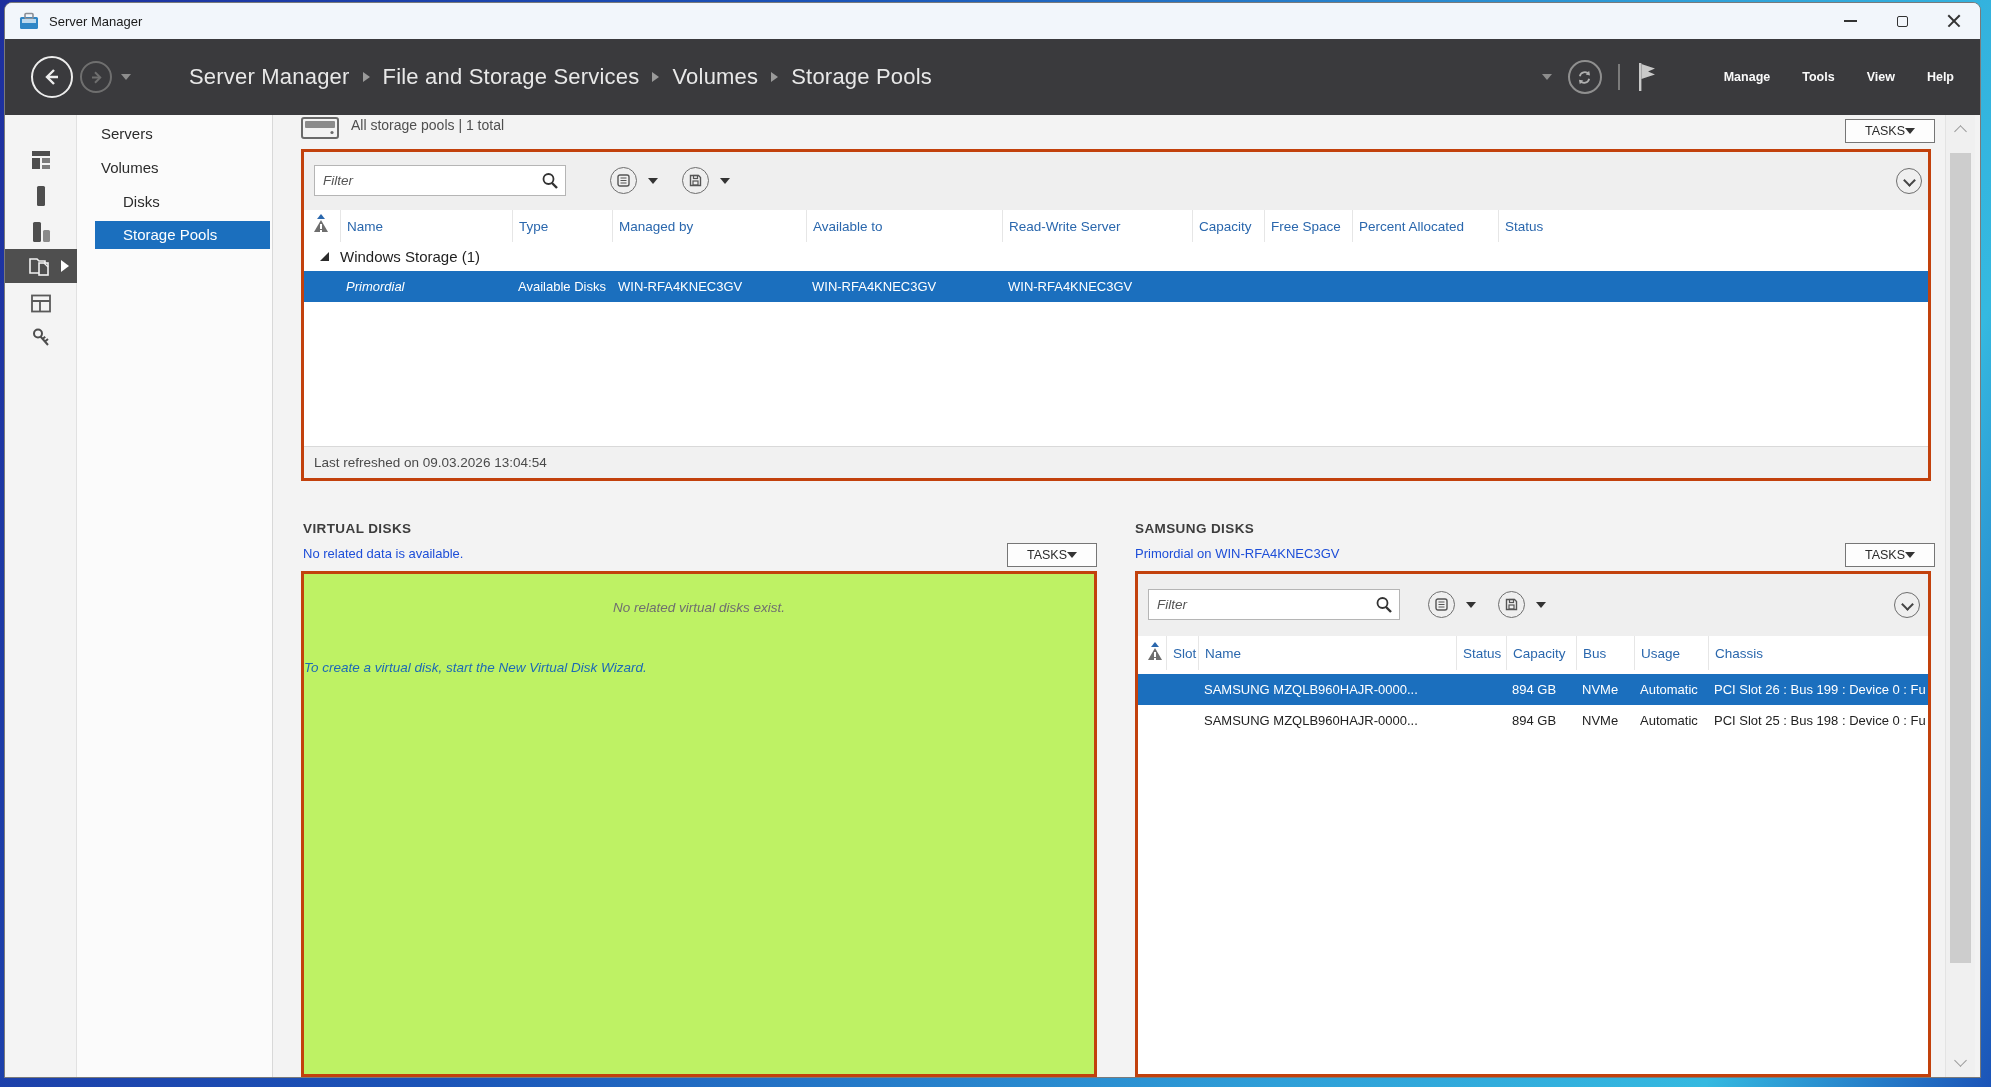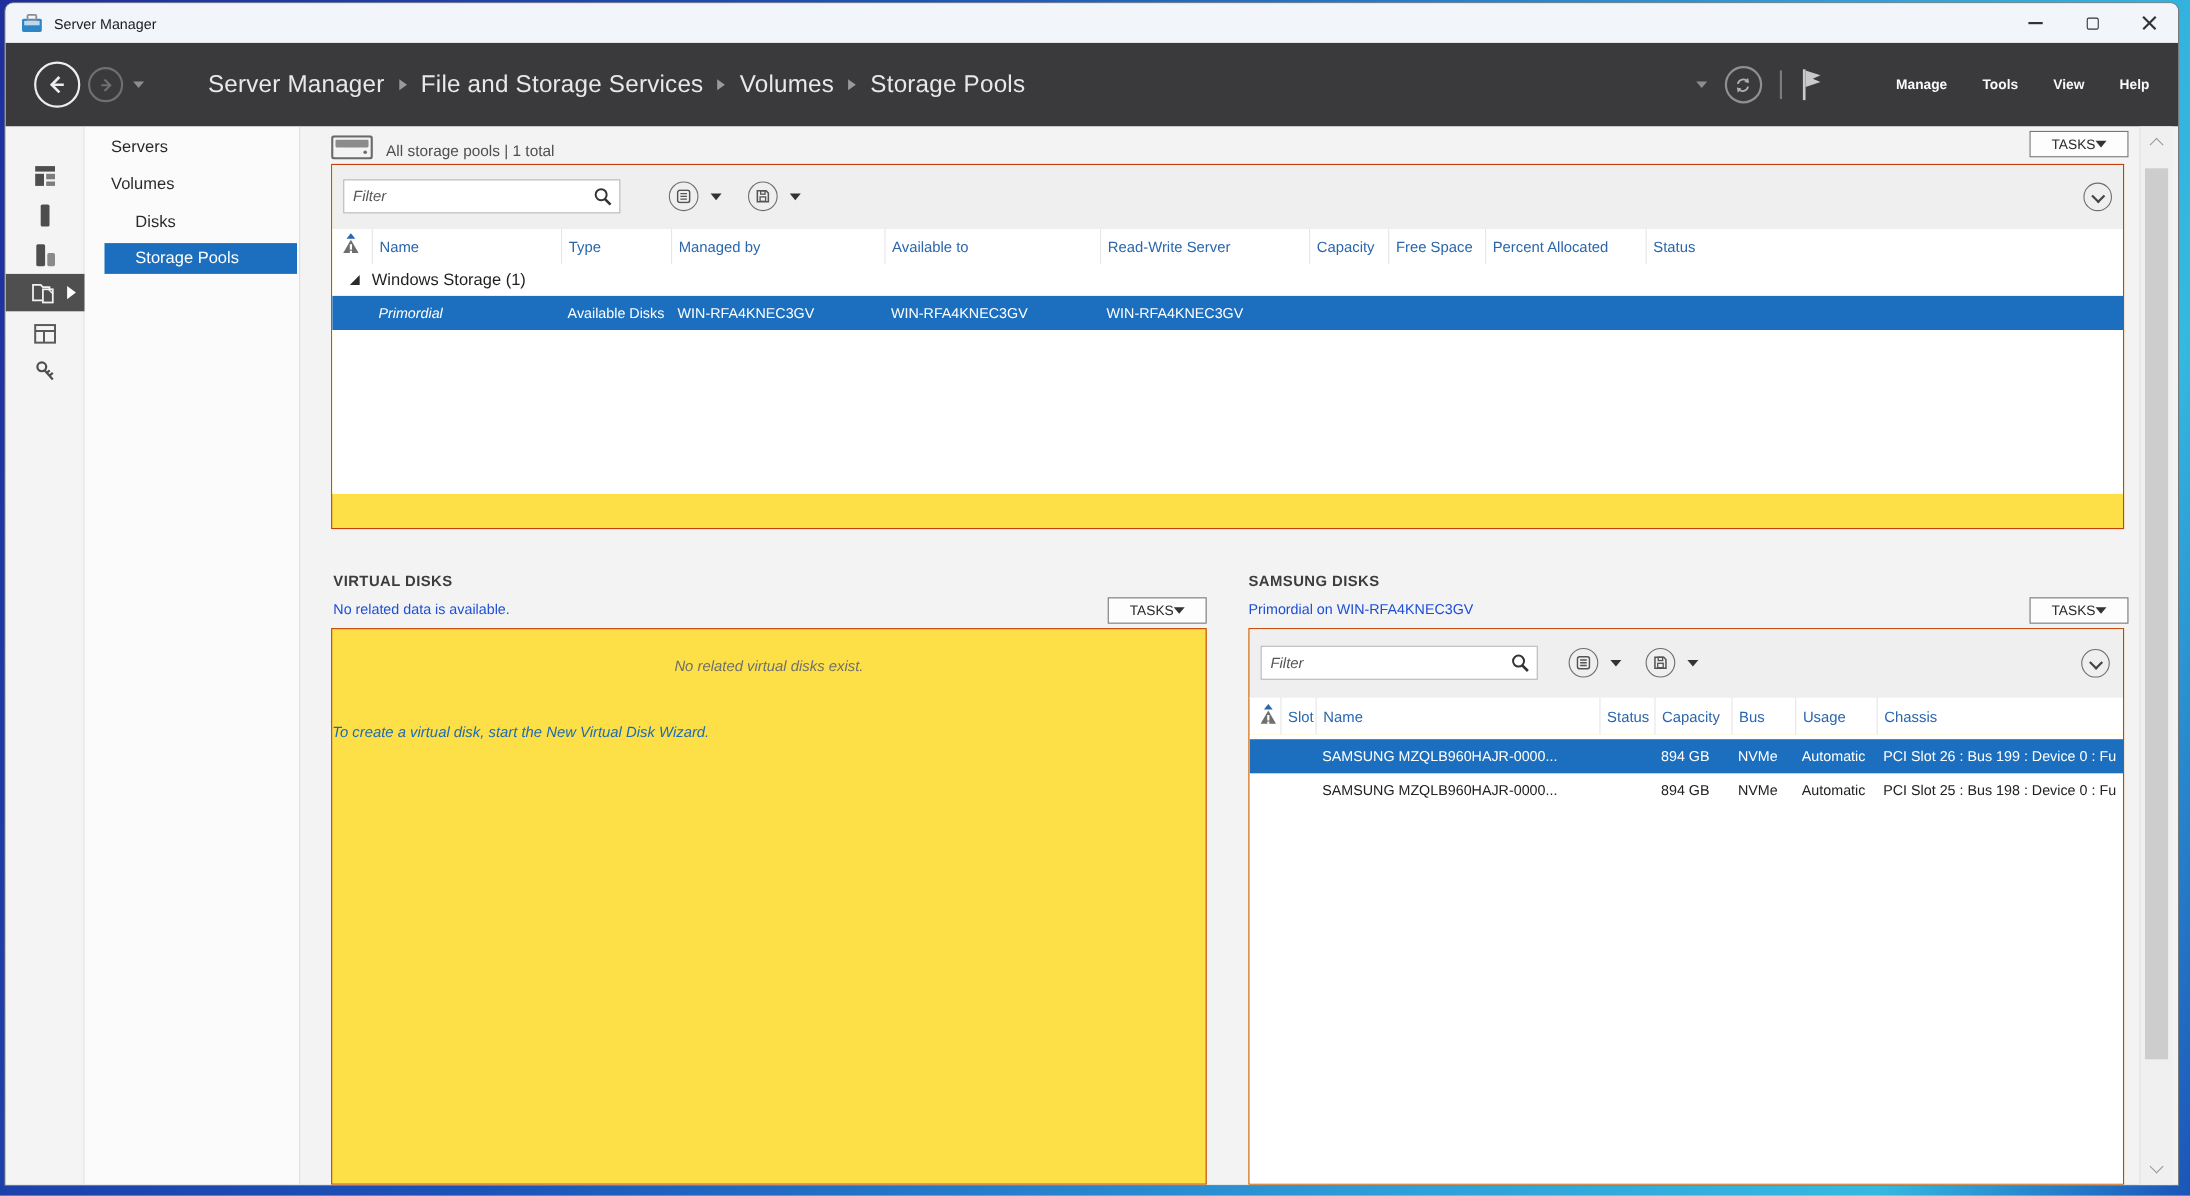--- a/index.html
+++ b/index.html
@@ -36,24 +36,24 @@
   #iconstrip{position:absolute;left:0;top:112px;bottom:0;width:72px;background:#f4f4f4;border-right:1px solid #e1e1e1;box-sizing:border-box;}
   .stripicon{position:absolute;left:0;width:72px;height:34px;display:flex;align-items:center;justify-content:center;}
   .stripicon.sel{background:#4f4f4f;}
   .sel-arrow{position:absolute;right:8px;top:11px;width:0;height:0;border-top:6px solid transparent;border-bottom:6px solid transparent;border-left:8px solid #ffffff;}
   #sidebar{position:absolute;left:72px;top:112px;bottom:0;width:196px;background:#fbfbfb;border-right:1px solid #d8d8d8;box-sizing:border-box;}
   .side-item{position:relative;height:30px;line-height:30px;font-size:15px;color:#2b2b2b;padding-left:24px;margin-top:4px;}
   .side-item.ind{padding-left:46px;}
   .side-item.sel{background:#1b6fbe;color:#fff;margin-left:18px;margin-right:2px;padding-left:28px;height:28px;line-height:28px;}
   #mainbg{position:absolute;left:268px;top:112px;right:0;bottom:0;background:#f3f3f3;}
   
-  .caption{position:absolute;display:flex;align-items:flex-end;font-size:14px;color:#4f4f4f;}
+  .caption{position:absolute;display:flex;align-items:flex-start;font-size:14px;color:#4f4f4f;}
   .tasksbtn{position:absolute;height:24px;width:90px;background:#fdfdfd;border:1px solid #767676;box-sizing:border-box;display:flex;align-items:center;justify-content:center;padding:0 10px;font-size:12.5px;color:#2b2b2b;}
   .tasksbtn .caret{border-top-color:#333;border-left-width:5px;border-right-width:5px;}
-  .panel{position:absolute;background:#fde047;border:1px solid #c2410c;box-sizing:border-box;}
+  .panel{position:absolute;background:#bef264;border:3px solid #c2410c;box-sizing:border-box;}
   .toolbar{position:absolute;left:0;right:0;top:0;background:#efefef;border-bottom:1px solid #dcdcdc;}
   .filterbox{position:absolute;left:10px;height:31px;width:252px;background:#fff;border:1px solid #b5b5b5;box-sizing:border-box;}
   .filterbox input{position:absolute;inset:0;border:0;outline:none;background:transparent;padding:0 30px 0 8px;font-size:13.5px;font-family:inherit;color:#222;}
   .filterbox input::placeholder{font-style:italic;color:#555;}
   .mag{position:absolute;right:6px;top:6px;}
   .circlebtn{position:absolute;width:27px;height:27px;border:1.5px solid #6e6e6e;border-radius:50%;box-sizing:border-box;display:flex;align-items:center;justify-content:center;background:transparent;}
   .smallcaret{position:absolute;width:0;height:0;border-left:5px solid transparent;border-right:5px solid transparent;border-top:6px solid #333;}
   .collapsebtn{position:absolute;width:26px;height:26px;border:1.5px solid #6e6e6e;border-radius:50%;box-sizing:border-box;}
   .collapsebtn::after{content:"";position:absolute;left:8px;top:7px;width:7px;height:7px;border-right:2px solid #444;border-bottom:2px solid #444;transform:rotate(45deg);}
   
@@ -284,20 +284,23 @@
             <span class="cell c-ptype">Available Disks</span>
             <span class="cell c-pman">WIN-RFA4KNEC3GV</span>
             <span class="cell c-pav">WIN-RFA4KNEC3GV</span>
             <span class="cell c-prw">WIN-RFA4KNEC3GV</span>
             <span class="cell c-pcap"></span>
             <span class="cell c-pfree"></span>
             <span class="cell c-ppct"></span>
             <span class="cell c-pst"></span>
           </div>
         </div>
+    </div>
+    <div class="panelfooter">
+      <span>Last refreshed on 09.03.2026 13:04:54</span>
     </div>
   </div>
 
   <div class="secTitle" style="left:298px;top:518px">VIRTUAL DISKS</div>
   <div class="secSub" style="left:298px;top:543px">No related data is available.</div>
   <div class="tasksbtn" style="left:1002px;top:540px">
     <span>TASKS</span>
     <span class="caret"></span>
   </div>
   <div class="panel" style="left:296px;top:568px;width:796px;height:506px">

